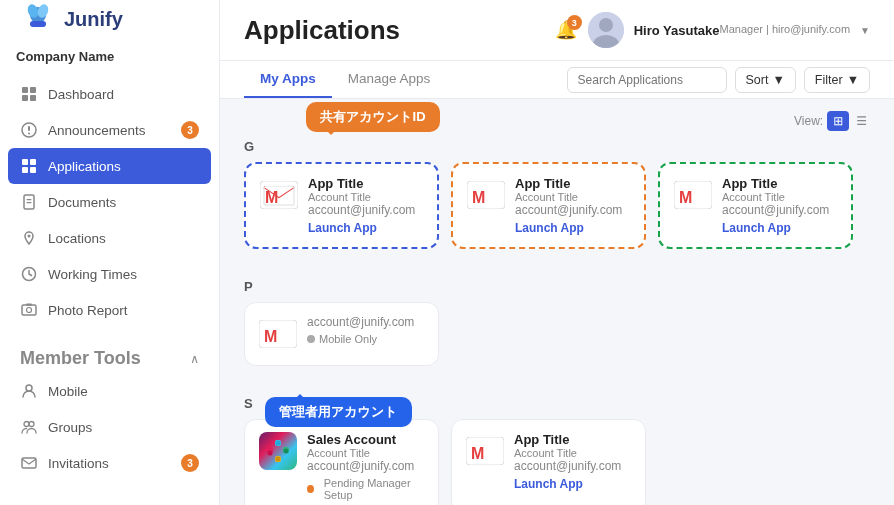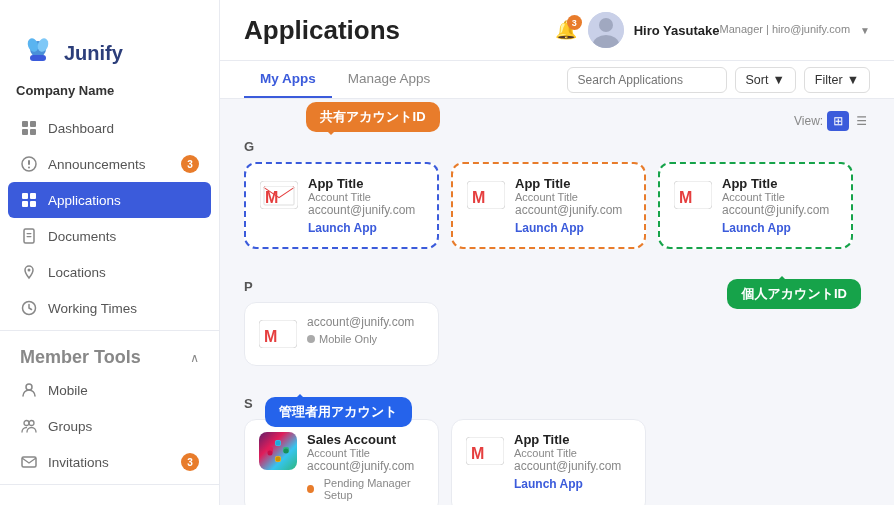--- a/index.html
+++ b/index.html
@@ -151,20 +151,30 @@
   </div>
   <div class="nav-item">
     <span class="nav-icon">
       <svg width="16" height="16" viewBox="0 0 16 16" fill="none">
           <circle cx="8" cy="8" r="6.5" stroke="#888" stroke-width="1.5"></circle>
           <path d="M8 4.5V8L10.5 9.5" stroke="#888" stroke-width="1.5" stroke-linecap="round"></path>
         </svg>
     </span>
     <span>Working Times</span>
   </div>
+  <div class="nav-item">
+    <span class="nav-icon">
+      <svg width="16" height="16" viewBox="0 0 16 16" fill="none">
+          <rect x="1" y="3" width="14" height="10" rx="1.5" stroke="#888" stroke-width="1.5"></rect>
+          <circle cx="8" cy="8" r="2.5" stroke="#888" stroke-width="1.2"></circle>
+          <rect x="5" y="1.5" width="6" height="2" rx="1" fill="#888"></rect>
+        </svg>
+    </span>
+    <span>Photo Report</span>
+  </div>
 
   <div class="divider"></div>
   <div class="section-header">
     <span class="section-label">Member Tools</span>
     <span class="chevron">∧</span>
   </div>
   <div class="nav-item">
     <span class="nav-icon">
       <svg width="16" height="16" viewBox="0 0 16 16" fill="none">
           <circle cx="8" cy="5" r="3" stroke="#888" stroke-width="1.5"></circle>
@@ -284,21 +294,20 @@
           <div class="app-info">
             <div class="app-title">App Title</div>
             <div class="account-title">Account Title</div>
             <div class="account-email">account@junify.com</div>
             <div class="launch-link">Launch App</div>
           </div>
         </div>
       </div>
 
       <div class="app-card card-green-dashed" style="position:relative;">
-        <div class="callout-personal">個人アカウントID</div>
         <div class="app-card-inner">
           <div class="app-logo">
             <svg width="38" height="28" viewBox="0 0 38 28">
                 <rect width="38" height="28" rx="4" fill="#fff" stroke="#ddd"></rect>
                 <text x="5" y="22" font-size="16" font-family="Arial" font-weight="800" fill="#e53e3e">M</text>
               </svg>
           </div>
           <div class="app-info">
             <div class="app-title">App Title</div>
             <div class="account-title">Account Title</div>

